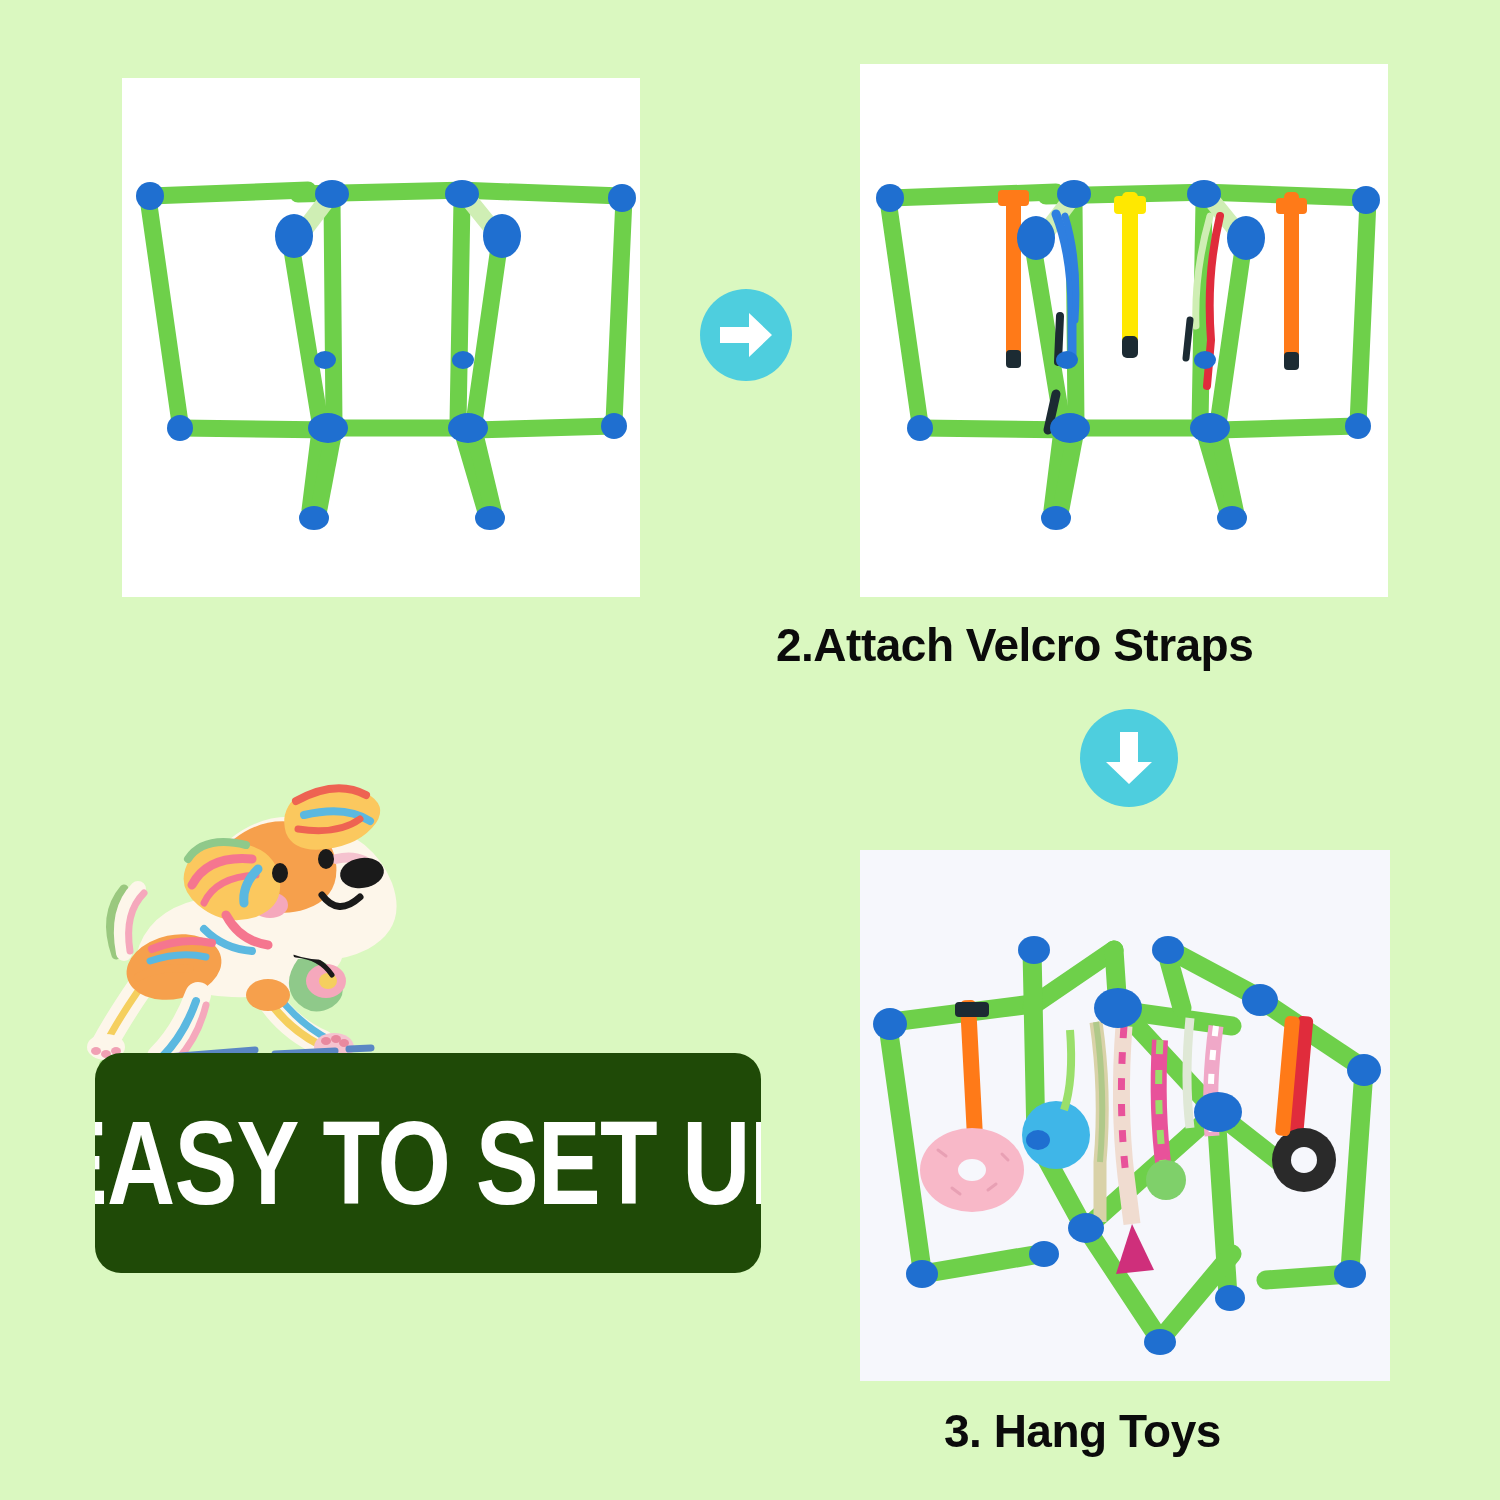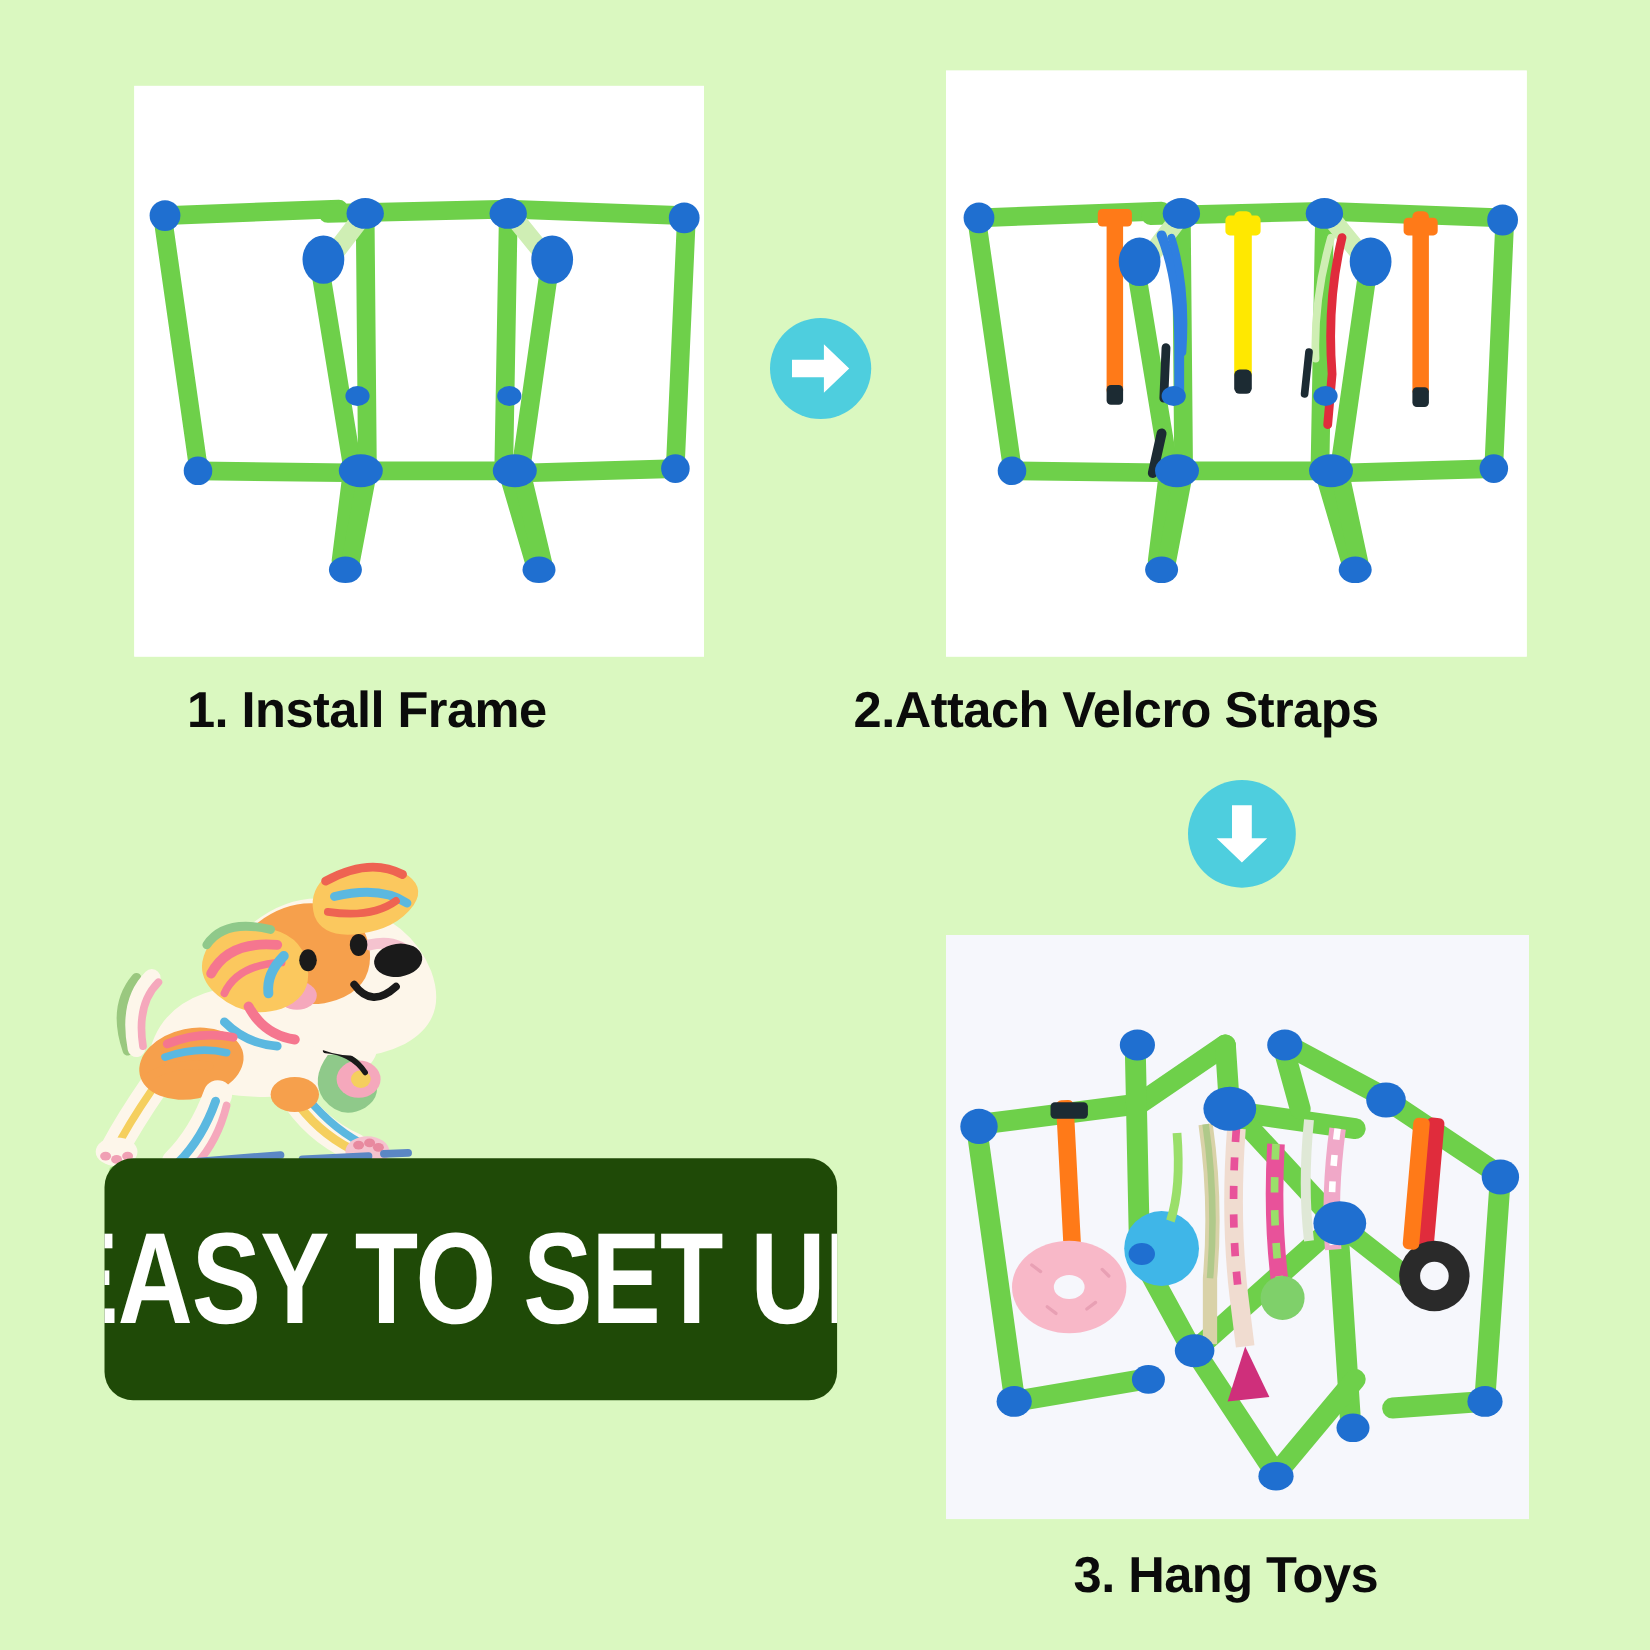--- a/index.html
+++ b/index.html
@@ -35,21 +35,21 @@
   
   .caption {
     position: absolute;
     font-weight: bold;
     color: #0b0b0b;
     letter-spacing: -0.5px;
     white-space: nowrap;
   }
   #caption-1 { left: 170px; top: 618px; font-size: 46px; }
   #caption-2 { left: 776px; top: 618px; font-size: 46px; }
-  #caption-3 { left: 976px; top: 1404px; font-size: 46px; }
+  #caption-3 { left: 944px; top: 1404px; font-size: 46px; }
 
   
   .arrow-badge {
     position: absolute;
     border-radius: 50%;
     background: #4ecede;
     display: flex;
     align-items: center;
     justify-content: center;
   }
@@ -290,21 +290,20 @@
         <ellipse cx="504" cy="220" rx="17" ry="16"></ellipse>
         <ellipse cx="490" cy="424" rx="16" ry="14"></ellipse>
         <ellipse cx="358" cy="262" rx="24" ry="20"></ellipse>
         <ellipse cx="226" cy="378" rx="18" ry="15"></ellipse>
         <ellipse cx="300" cy="492" rx="16" ry="13"></ellipse>
         <ellipse cx="370" cy="448" rx="15" ry="13"></ellipse>
       </g>
     </svg>
   </div>
 
-  <div class="caption" id="caption-1">1. Install Frame</div>
   <div class="caption" id="caption-2">2.Attach Velcro Straps</div>
   <div class="caption" id="caption-3">3. Hang Toys</div>
 
   <div class="arrow-badge" id="arrow-right">
     <svg width="56" height="50" viewBox="0 0 56 50" xmlns="http://www.w3.org/2000/svg">
       <path d="M2 17 H31 V3 L54 25 L31 47 V33 H2 Z" fill="#ffffff"></path>
     </svg>
   </div>
   <div class="arrow-badge" id="arrow-down">
     <svg width="52" height="58" viewBox="0 0 52 58" xmlns="http://www.w3.org/2000/svg">

